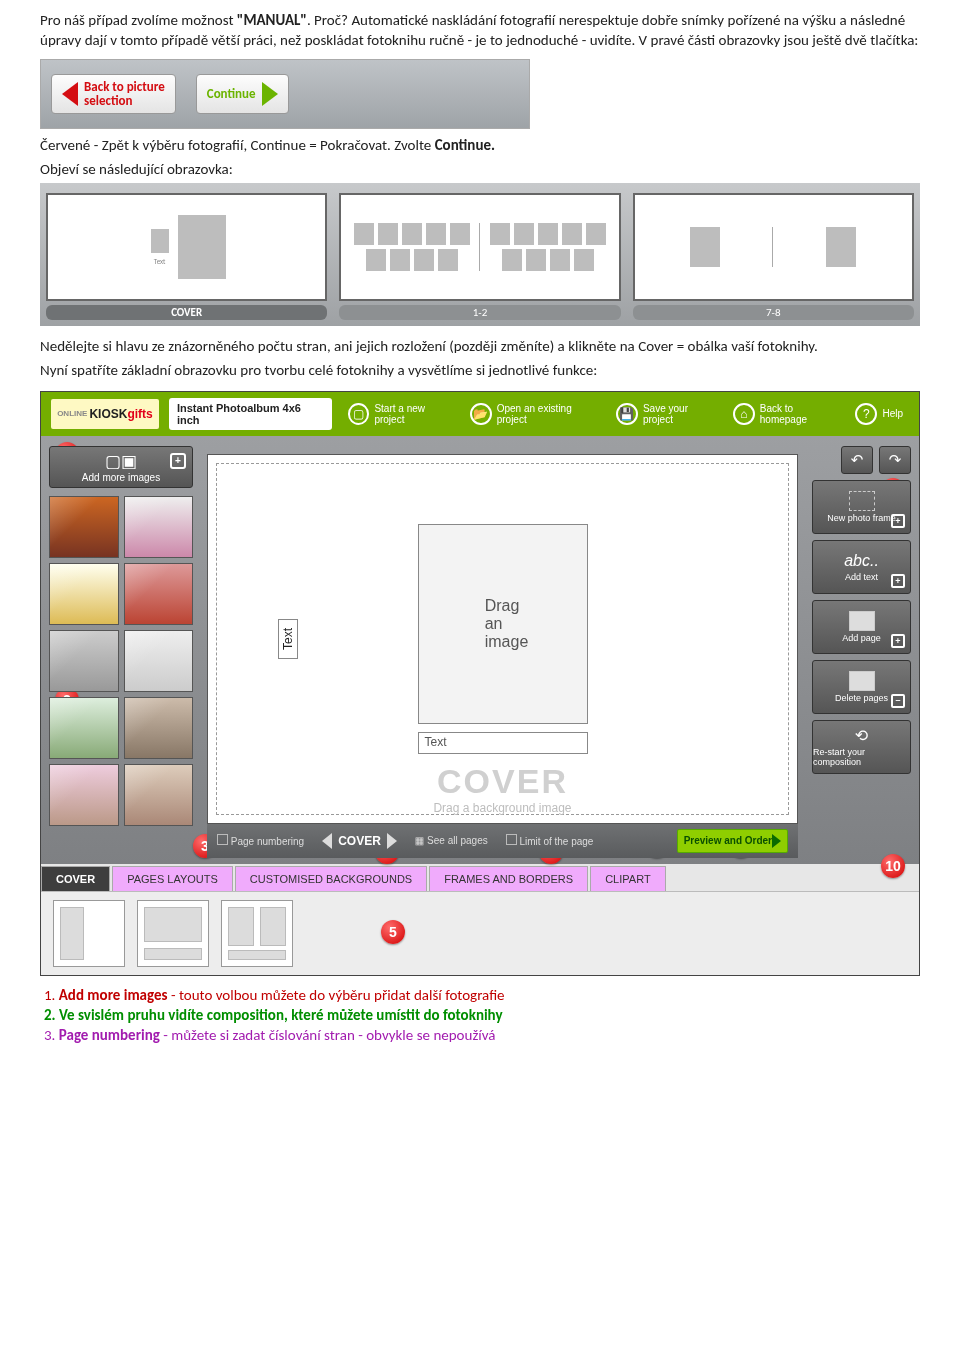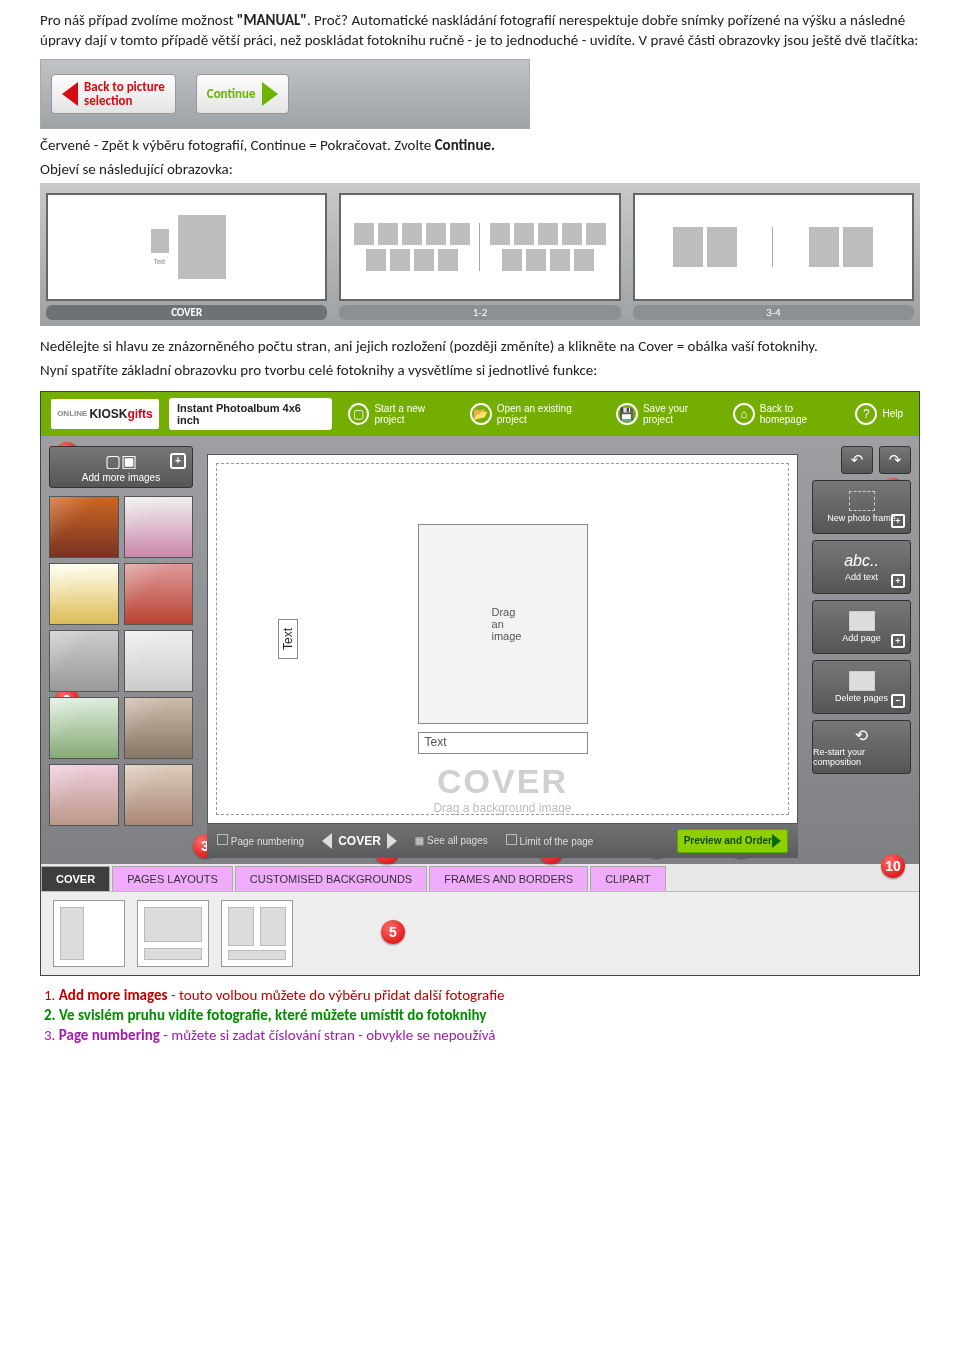--- a/index.html
+++ b/index.html
@@ -39,21 +39,21 @@
   .ph.sm  { width:20px; height:22px; }
   .half.line-left { border-left:1px solid #aaa; padding-left:4px; }
   .cover-left { width:24px; display:flex; flex-direction:column; gap:4px; align-items:center; }
 
   
   .app { width:100%; margin-top:10px; border:1px solid #444; font-family:Arial,sans-serif; }
   .app-title { background:#e6e6e6; border-bottom:1px solid #888; padding:2px 6px; font-size:11px; display:flex; justify-content:space-between; align-items:center; color:#222; }
   .win-ctrl { display:flex; gap:2px; }
   .win-ctrl div { width:14px; height:12px; border:1px solid #666; background:#d0d0d0; font-size:9px; text-align:center; line-height:10px; }
   .greenbar { background:#74ae00; display:flex; align-items:center; gap:2px; padding:6px 10px; }
-  .logo { width:110px; height:30px; background:#ffffff; border-radius:2px; display:flex; align-items:center; justify-content:center; font-weight:bold; font-size:12px; }
+  .logo { width:110px; height:30px; background:#fef9c3; border-radius:2px; display:flex; align-items:center; justify-content:center; font-weight:bold; font-size:12px; }
   .logo .g { color:#e2001a; }
   .prodlabel { background:#fff; color:#222; font-size:11px; font-weight:bold; padding:4px 8px; border-radius:3px; margin:0 8px; }
   .gbtn { display:flex; gap:5px; align-items:center; color:#fff; font-size:10px; padding:4px 6px; }
   .gbtn .ico { width:22px; height:22px; border:2px solid #fff; border-radius:50%; display:flex; align-items:center; justify-content:center; font-size:12px; }
 
   .app-body { background:linear-gradient(#9d9fa2,#7e8083); display:flex; position:relative; }
   .left-col { width:160px; padding:10px 8px; }
   .addmore { background:linear-gradient(#777,#555); border:1px solid #333; border-radius:3px; height:42px; display:flex; flex-direction:column; align-items:center; justify-content:center; color:#fff; font-size:10px; position:relative; }
   .addmore .plus { position:absolute; right:6px; top:6px; width:16px; height:16px; border:2px solid #fff; border-radius:3px; color:#fff; text-align:center; line-height:12px; font-weight:bold; }
   .thumbs { margin-top:8px; display:grid; grid-template-columns:1fr 1fr; gap:5px; }
@@ -63,21 +63,21 @@
   .t3{background:linear-gradient(#ffe,#db5);} .t4{background:linear-gradient(#d99,#b43);} 
   .t5{background:linear-gradient(#ccc,#999);} .t6{background:linear-gradient(#eee,#ccc);} 
   .t7{background:linear-gradient(#ded,#8a7);} .t8{background:linear-gradient(#cba,#876);} 
   .t9{background:linear-gradient(#ecd,#b98);} .t10{background:linear-gradient(#dcb,#a87);}
 
   .canvas-wrap { flex:1; padding:18px 6px 6px 6px; }
   .canvas { background:#fff; border:1px solid #555; height:370px; position:relative; display:flex; align-items:center; justify-content:center; }
   .dashed { position:absolute; inset:8px; border:1px dashed #999; }
   .txt-side { position:absolute; left:60px; top:50%; transform:translateY(-50%) rotate(-90deg); font-size:12px; background:#fff; border:1px solid #888; padding:2px 8px; }
   .slot { width:170px; }
-  .img-slot { height:200px; border:1px solid #888; background:#f3f3f3; display:flex; align-items:center; justify-content:center; color:#555; font-size:11px; text-align:left; padding-left:8px; }
+  .img-slot { height:200px; border:1px solid #888; background:#f3f3f3; display:flex; align-items:center; justify-content:center; color:#555; font-size:16px; text-align:left; padding-left:8px; }
   .txt-slot { margin-top:8px; border:1px solid #888; height:22px; font-size:12px; padding:2px 6px; color:#555; }
   .cover-wm { position:absolute; bottom:8px; width:100%; text-align:center; color:#d0d0d0; font-size:34px; font-weight:bold; letter-spacing:2px; }
   .cover-wm small{ display:block; font-size:12px; color:#bdbdbd; font-weight:normal; letter-spacing:0; }
 
   .right-col { width:115px; padding:10px 8px; display:flex; flex-direction:column; gap:6px; }
   .undo-row { display:flex; gap:6px; justify-content:flex-end; }
   .undo-row div { width:32px; height:28px; background:linear-gradient(#777,#555); border:1px solid #333; border-radius:3px; display:flex; align-items:center; justify-content:center; color:#fff; }
   .rbtn { background:linear-gradient(#777,#555); border:1px solid #333; border-radius:3px; height:54px; display:flex; flex-direction:column; align-items:center; justify-content:center; color:#fff; font-size:9px; gap:2px; position:relative; }
   .rbtn .sq { width:26px; height:20px; border:1px dashed #ccc; }
   .rbtn .plus { position:absolute; right:5px; bottom:5px; width:14px; height:14px; border:2px solid #fff; border-radius:2px; line-height:10px; text-align:center; font-weight:bold; }
@@ -169,28 +169,26 @@
           <div class="ph sm"></div>
           <div class="ph sm"></div>
         </div>
       </div>
     <div class="spread-label">1-2</div>
   </div>
   <div class="spread">
     <div class="spread-box">
         <div class="half">
           <div class="ph med"></div>
-          <div class="ph med"></div>
         </div>
         <div class="half line-left">
           <div class="ph med"></div>
-          <div class="ph med"></div>
-        </div>
-      </div>
-    <div class="spread-label">3-4</div>
+        </div>
+      </div>
+    <div class="spread-label">7-8</div>
   </div>
 </div>
 
 <p style="margin-top:10px">Nedělejte si hlavu ze znázorněného počtu stran, ani jejich rozložení (později změníte) a klikněte na Cover = obálka vaší fotoknihy.</p>
 <p>Nyní spatříte základní obrazovku pro tvorbu celé fotoknihy a vysvětlíme si jednotlivé funkce:</p>
 
 <div class="app">
   <div class="greenbar">
     <div class="logo">
       <span style="font-size:8px;color:#888;margin-right:2px">ONLINE</span>
@@ -336,15 +334,15 @@
     <div class="lay">
         <div class="inner" style="left:6px;top:6px;width:26px;bottom:20px"></div>
         <div class="inner" style="right:6px;top:6px;width:26px;bottom:20px"></div>
         <div class="inner" style="left:6px;bottom:6px;right:6px;height:10px"></div>
       </div>
   </div>
 </div>
 
 <ol class="footer">
   <li class="c-red"><span>1.  </span><span class="b">Add more images</span><span> - touto volbou můžete do výběru přidat další fotografie</span></li>
-  <li class="c-green b"><span>2.  </span><span>Ve svislém pruhu vidíte fotografie, které můžete umístit do fotoknihy</span></li>
+  <li class="c-green b"><span>2.  </span><span>Ve svislém pruhu vidíte composition, které můžete umístit do fotoknihy</span></li>
   <li class="c-blue"><span>3.  </span><span class="b">Page numbering</span><span> - můžete si zadat číslování stran - obvykle se nepoužívá</span></li>
 </ol>
 
 </body></html>

